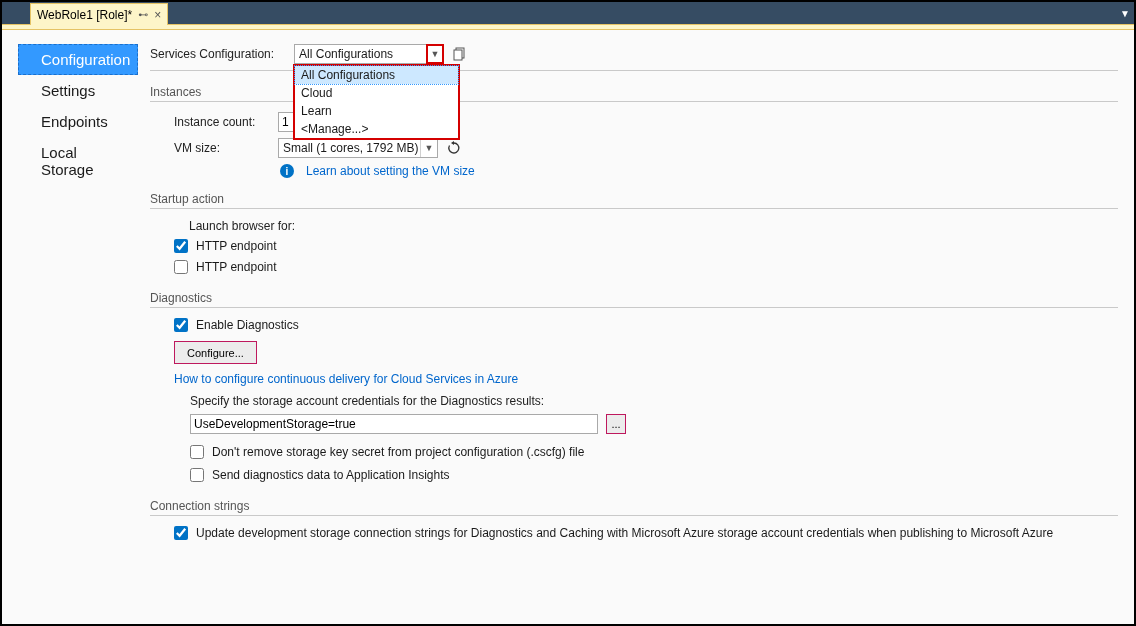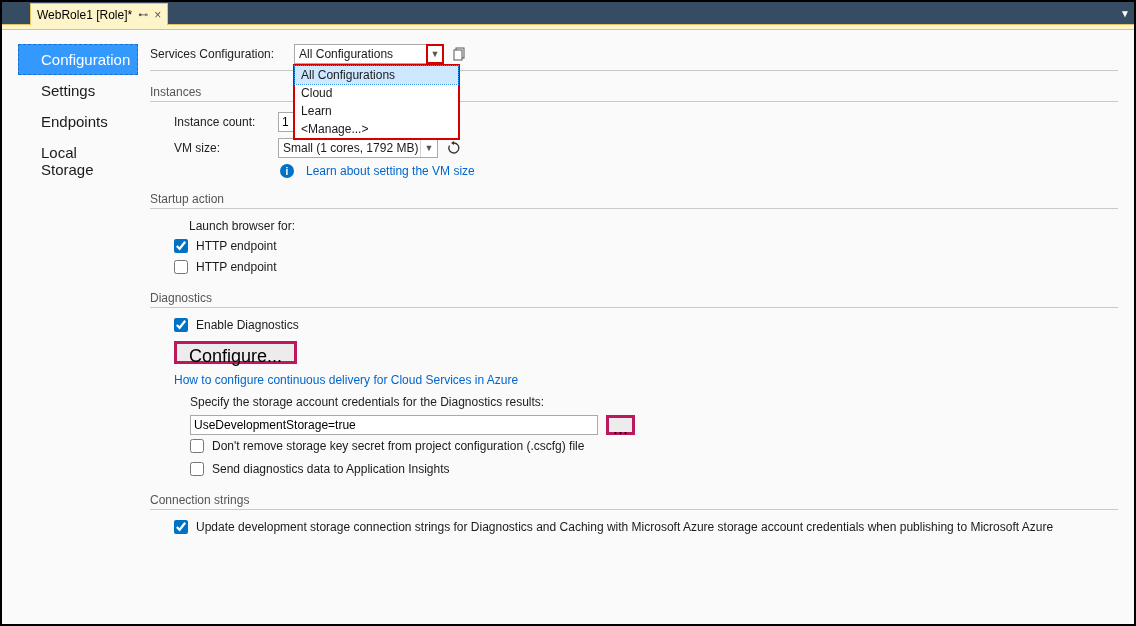--- a/index.html
+++ b/index.html
@@ -164,23 +164,23 @@
     text-align: center;
     font-size: 9px;
     color: #555;
     border-left: 1px solid #d0d0d0;
     line-height: 18px;
     cursor: pointer;
   }
 
   button.vs-btn {
     font-family: inherit;
-    font-size: 18px;
+    font-size: 11px;
     padding: 2px 12px;
-    border: 3px solid #be185d;
+    border: 1px solid #be185d;
     background: #ececec;
     cursor: pointer;
     height: 23px;
   }
   button.vs-btn.small {
     padding: 0 4px;
     height: 20px;
     min-width: 20px;
   }
 
@@ -369,21 +369,21 @@
       </div>
       <div class="indent1" style="margin-bottom:8px;">
         <button class="vs-btn">Configure...</button>
       </div>
       <div class="indent1" style="margin-bottom:8px;">
         <span class="link">How to configure continuous delivery for Cloud Services in Azure</span>
       </div>
       <div class="indent2" style="margin-bottom:6px;">
         <span class="field-label">Specify the storage account credentials for the Diagnostics results:</span>
       </div>
-      <div class="row indent2" style="margin-bottom:4px;">
+      <div class="row indent2" style="margin-bottom:11px;">
         <input type="text" class="textbox wide" value="UseDevelopmentStorage=true" style="">
         <button class="vs-btn small">...</button>
       </div>
       <div class="indent2" style="margin-bottom:6px;">
         <label class="chk-label">
           <input type="checkbox" class="chk" style="">
           <span>Don't remove storage key secret from project configuration (.cscfg) file</span>
         </label>
       </div>
       <div class="indent2">

